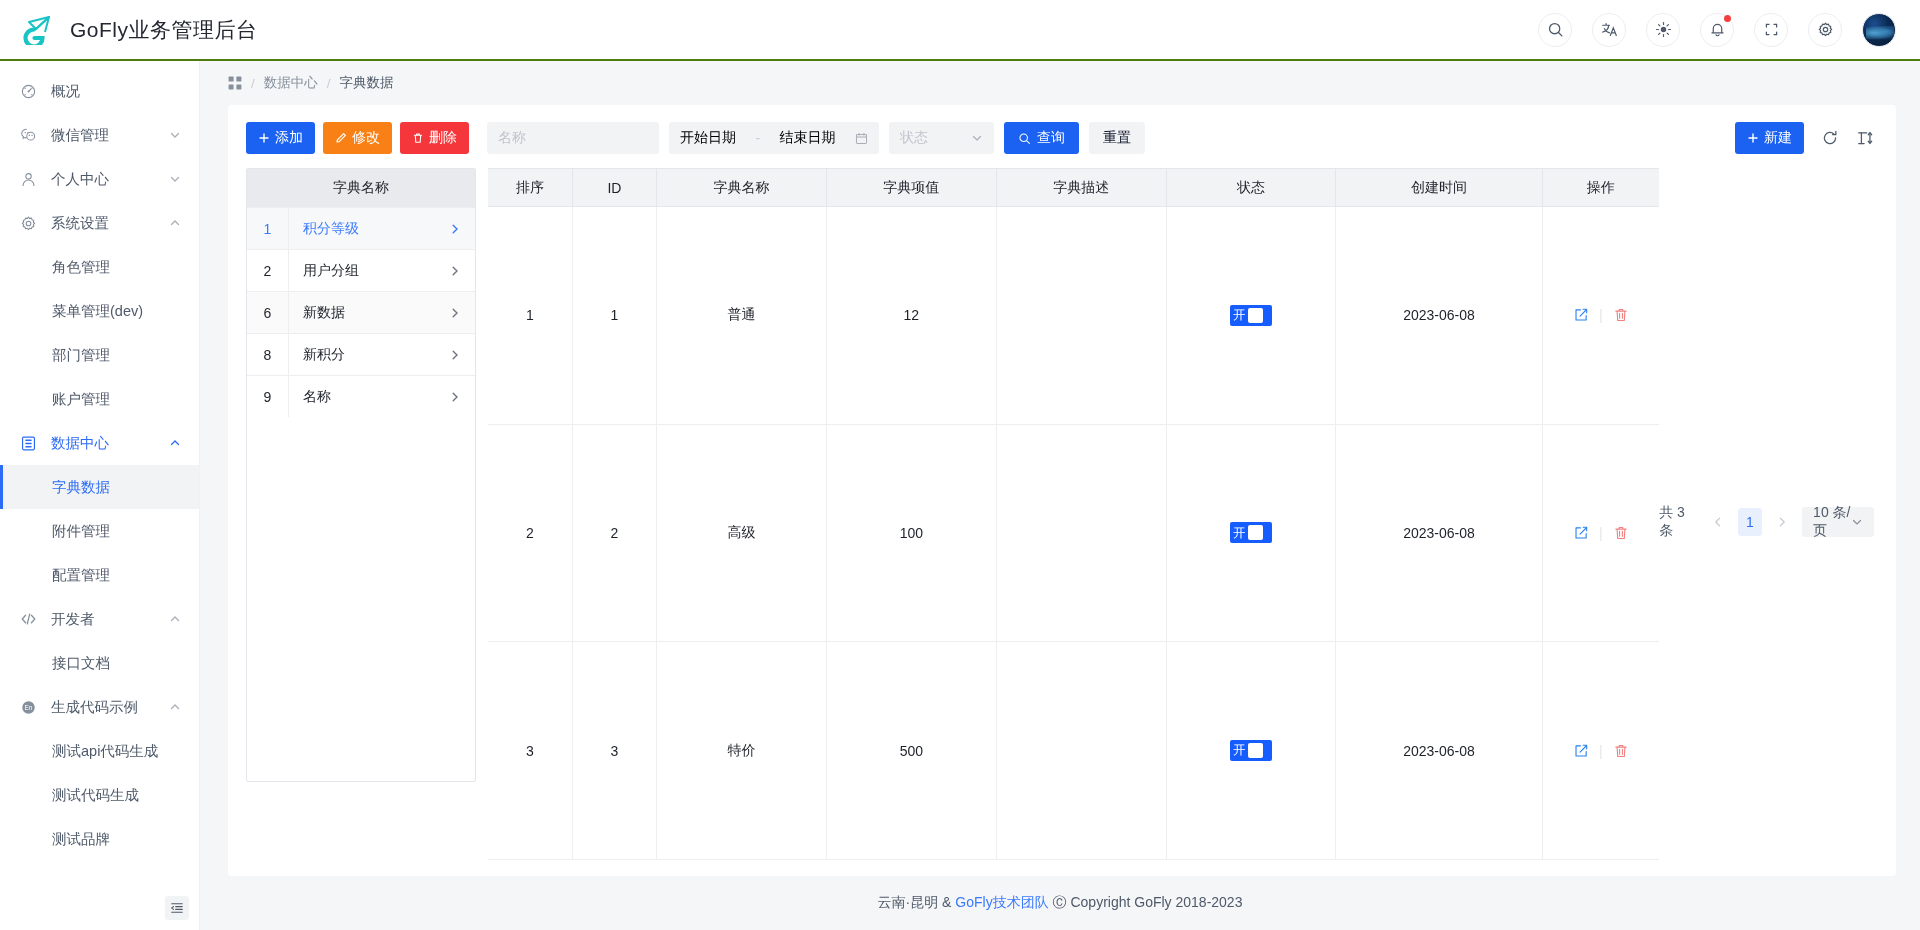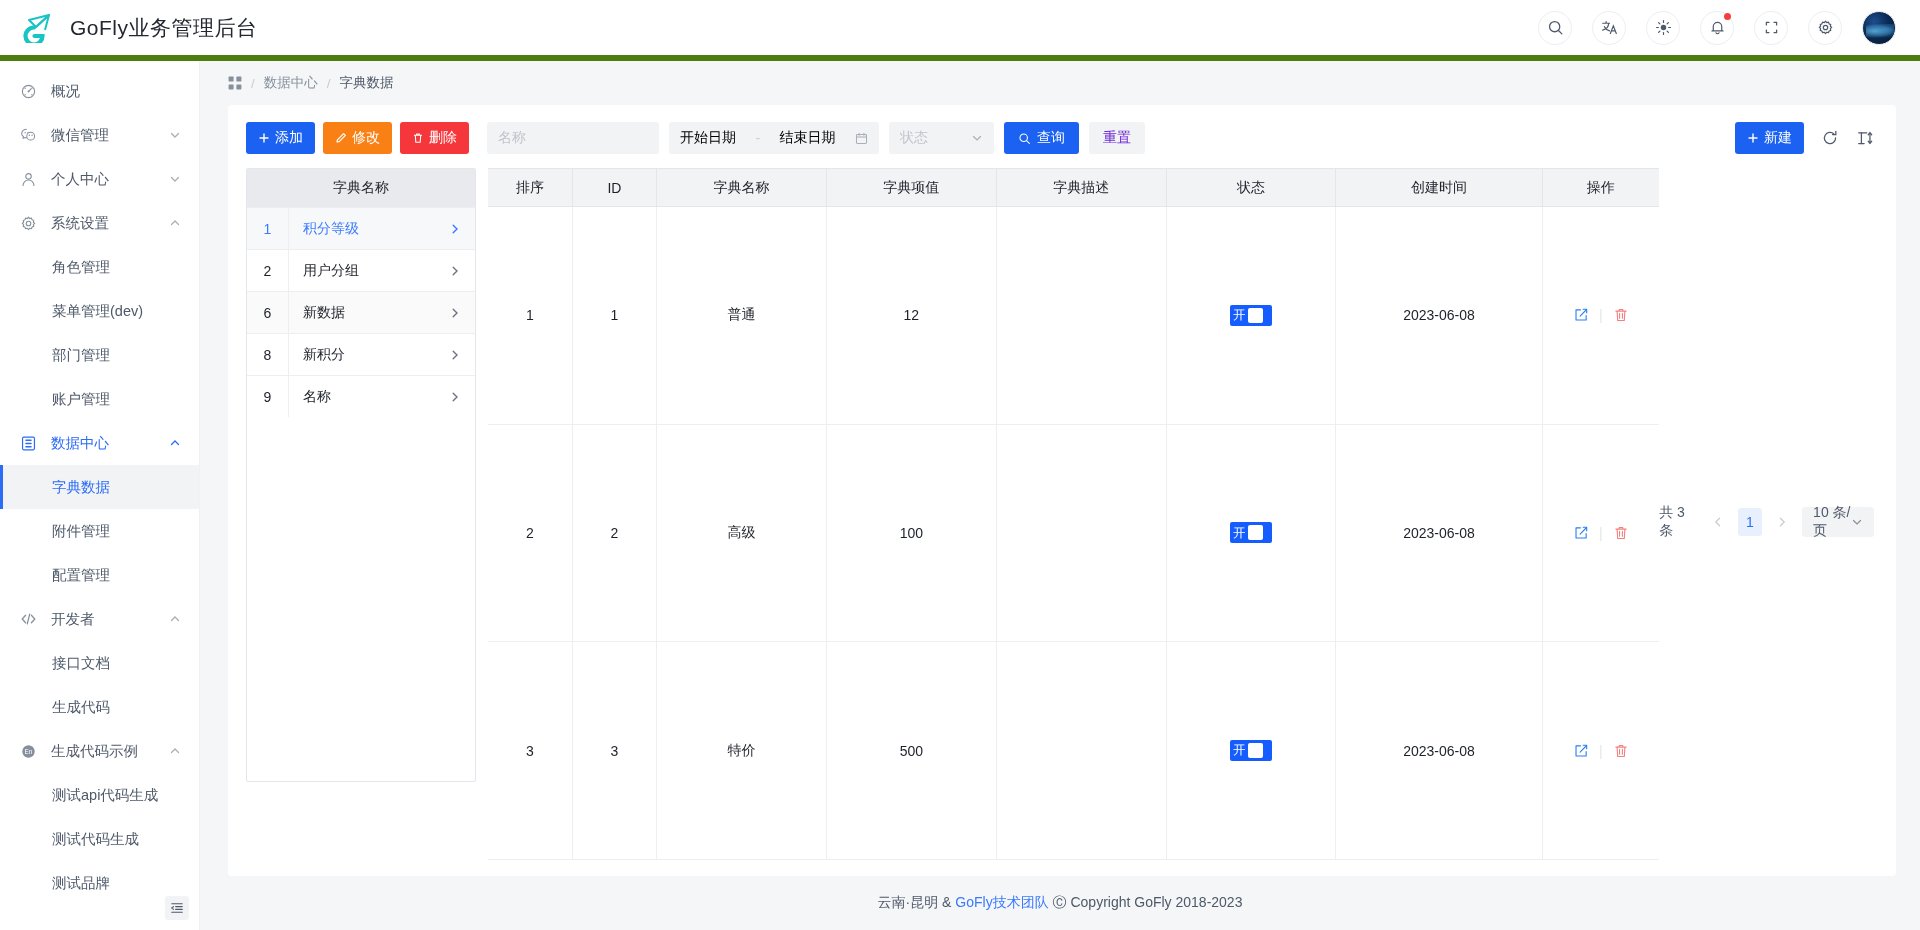--- a/index.html
+++ b/index.html
@@ -11,21 +11,21 @@
     color: #1d2129;
   }
   .app { width: 1920px; height: 930px; display: flex; flex-direction: column; }
 
   
   .header {
     height: 61px; min-height: 61px;
     background: #ffffff;
     display: flex; align-items: center;
     padding: 0 24px 0 18px;
-    border-bottom: 6px solid #4d7c0f;
+    border-bottom: 2px solid #4d7c0f;
     position: relative; z-index: 20;
   }
   .brand { display: flex; align-items: center; gap: 12px; }
   .brand-logo { width: 40px; height: 34px; display:flex; align-items:center; justify-content:center; }
   .brand-title { font-size: 21px; color: #232730; letter-spacing: .5px; }
   .header-spacer { flex: 1; }
   .header-icons { display: flex; align-items: center; gap: 20px; }
   .hicon {
     width: 34px; height: 34px; border-radius: 50%;
     border: 1px solid #eceef1;
@@ -136,21 +136,21 @@
   .fld-date .seg { color: #000000; }
   .fld-date .cal { color: #a9aeb8; display:flex; align-items:center;}
   .fld-status { width: 105px; justify-content: space-between; }
   .fld-status .caret { color: #a9aeb8; display:flex; }
   .btn-query {
     height: 32px; background: #1b62f2; color: #fff; border-radius: 3px;
     display: inline-flex; align-items: center; gap: 6px; padding: 0 14px;
     font-size: 14px; cursor: pointer;
   }
   .btn-reset {
-    height: 32px; background: #f2f3f5; color: #6d28d9; border-radius: 3px;
+    height: 32px; background: #f2f3f5; color: #0f172a; border-radius: 3px;
     display: inline-flex; align-items: center; padding: 0 14px;
     font-size: 14px; cursor: pointer;
   }
   .toolbar-right { display: flex; align-items: center; gap: 17px; margin-left: auto; padding-right: 4px; }
   .icon-btn { color: #4e5969; cursor: pointer; display:flex; align-items:center; }
 
   
   .split { display: flex; gap: 12px; padding: 0 18px; flex: 1; min-height: 0; }
 
   
@@ -414,23 +414,20 @@
           <span class="mi-label">开发者</span>
           <span class="mi-arrow">
             <svg width="12" height="12" viewBox="0 0 12 12" fill="none" stroke="currentColor" stroke-width="1.3" stroke-linecap="round">
                 <path d="M2.5 7.5 L6 4 L9.5 7.5"></path>
               </svg>
           </span>
         </div>
 
         <div class="mi child">
           <span class="mi-label">接口文档</span>
-        </div>
-        <div class="mi child">
-          <span class="mi-label">生成代码</span>
         </div>
 
         <div class="mi">
           <span class="mi-ic">
             <svg width="17" height="17" viewBox="0 0 20 20">
               <circle cx="10" cy="10" r="7.3" fill="#86909c"></circle>
               <text x="10" y="13.2" font-size="7.6" fill="#ffffff" text-anchor="middle" font-family="Liberation Sans, sans-serif">En</text>
             </svg>
           </span>
           <span class="mi-label">生成代码示例</span>

